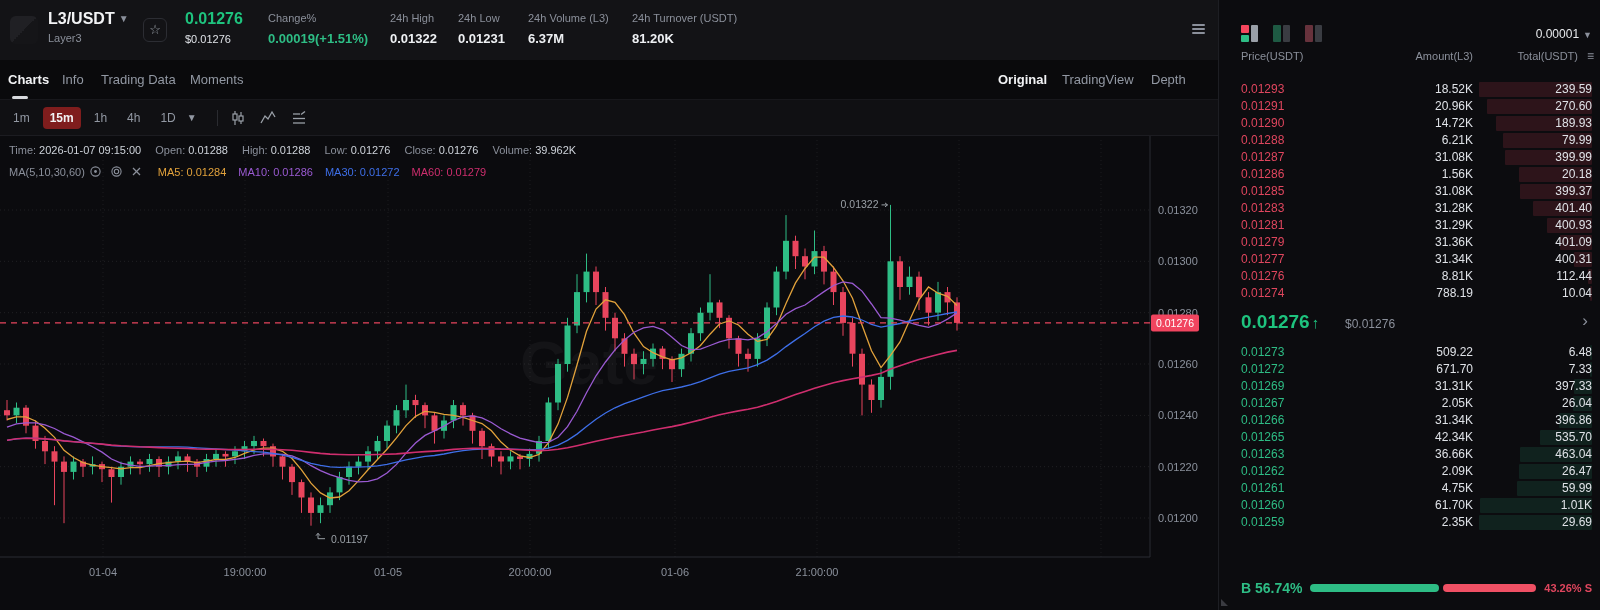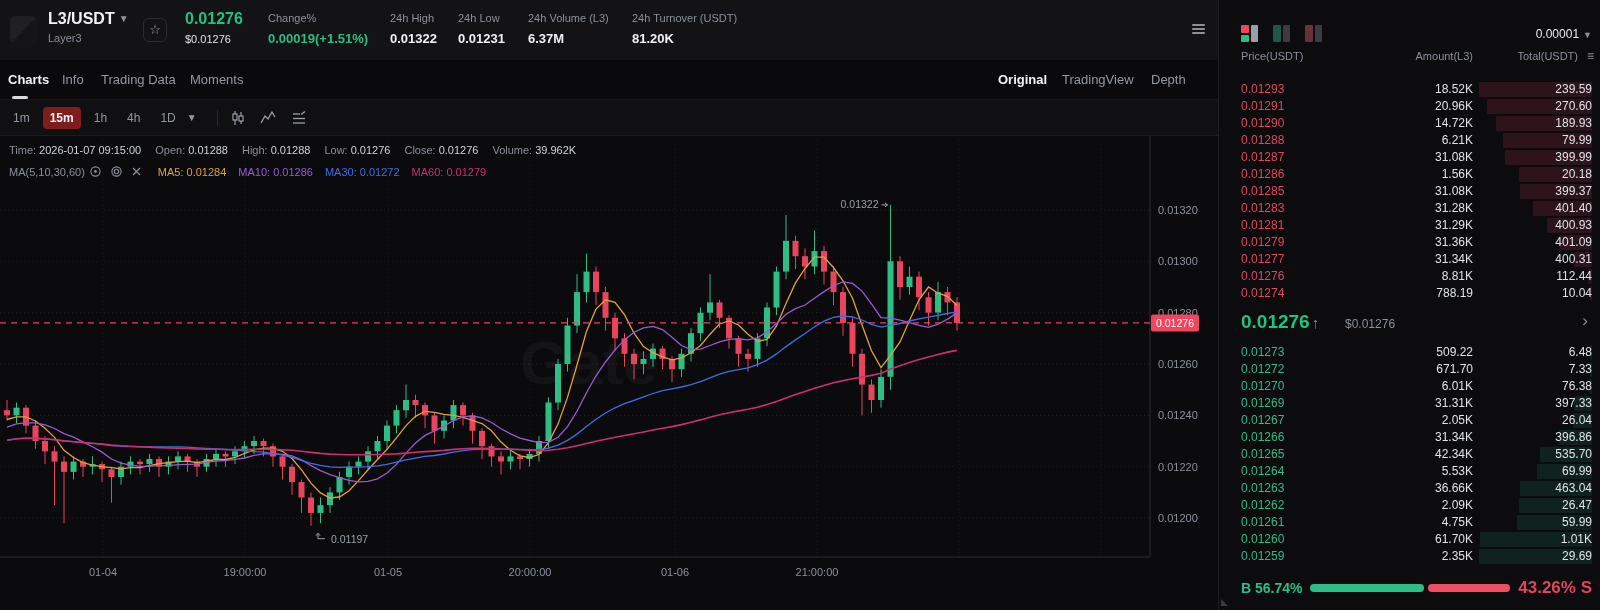--- a/index.html
+++ b/index.html
@@ -85,21 +85,21 @@
   .bid .ob-bar { background:rgba(46,189,133,0.13); }
 
   #ob-mid { position:absolute; left:0; top:305px; width:100%; height:36px; }
   #mid-price { position:absolute; left:22px; top:6px; font-size:19px; font-weight:bold; color:#1ec37e; }
   #mid-arrow { font-size:15px; margin-left:2px; }
   #mid-usd { position:absolute; left:126px; top:12px; font-size:12px; color:#8b909b; }
   #mid-chev { position:absolute; right:12px; top:6px; font-size:17px; color:#8b909b; }
 
   #ratio { position:absolute; left:22px; right:8px; top:580px; height:16px; display:flex; align-items:center; }
   #ratio .bl { font-size:14px; font-weight:bold; color:#2ebd85; white-space:nowrap; }
-  #ratio .sl { font-size:17px; font-weight:bold; color:#e0465e; white-space:nowrap; }
+  #ratio .sl { font-size:11px; font-weight:bold; color:#e0465e; white-space:nowrap; }
   #ratio-track { flex:1; display:flex; gap:4px; height:8px; margin:0 8px; }
   #ratio-green { background:#2ebd85; border-radius:4px; }
   #ratio-red { flex:1; background:#f05064; border-radius:4px; }
   #resize-tri { position:absolute; left:2px; bottom:4px; width:0; height:0;
                 border-left:7px solid #3a3b41; border-top:7px solid transparent; }
 
   svg text { font-family:"Liberation Sans", sans-serif; }
 </style>
 </head>
 <body>
@@ -616,26 +616,20 @@
           <span class="a">509.22</span>
           <span class="t">6.48</span>
         </div>
         <div class="ob-row bid">
           <span class="ob-bar" style="width:2px"></span>
           <span class="p">0.01272</span>
           <span class="a">671.70</span>
           <span class="t">7.33</span>
         </div>
         <div class="ob-row bid">
-          <span class="ob-bar" style="width:3px"></span>
-          <span class="p">0.01270</span>
-          <span class="a">6.01K</span>
-          <span class="t">76.38</span>
-        </div>
-        <div class="ob-row bid">
           <span class="ob-bar" style="width:18px"></span>
           <span class="p">0.01269</span>
           <span class="a">31.31K</span>
           <span class="t">397.33</span>
         </div>
         <div class="ob-row bid">
           <span class="ob-bar" style="width:19px"></span>
           <span class="p">0.01267</span>
           <span class="a">2.05K</span>
           <span class="t">26.04</span>
@@ -644,26 +638,20 @@
           <span class="ob-bar" style="width:33px"></span>
           <span class="p">0.01266</span>
           <span class="a">31.34K</span>
           <span class="t">396.86</span>
         </div>
         <div class="ob-row bid">
           <span class="ob-bar" style="width:52px"></span>
           <span class="p">0.01265</span>
           <span class="a">42.34K</span>
           <span class="t">535.70</span>
-        </div>
-        <div class="ob-row bid">
-          <span class="ob-bar" style="width:55px"></span>
-          <span class="p">0.01264</span>
-          <span class="a">5.53K</span>
-          <span class="t">69.99</span>
         </div>
         <div class="ob-row bid">
           <span class="ob-bar" style="width:72px"></span>
           <span class="p">0.01263</span>
           <span class="a">36.66K</span>
           <span class="t">463.04</span>
         </div>
         <div class="ob-row bid">
           <span class="ob-bar" style="width:73px"></span>
           <span class="p">0.01262</span>

